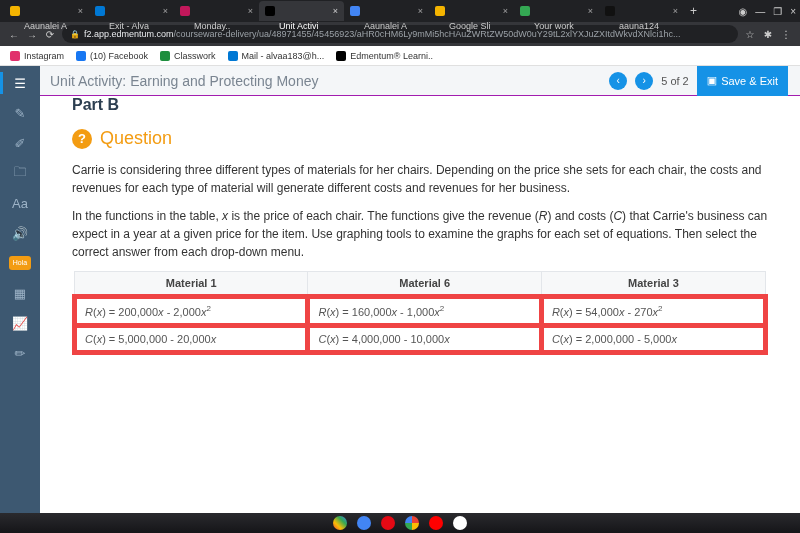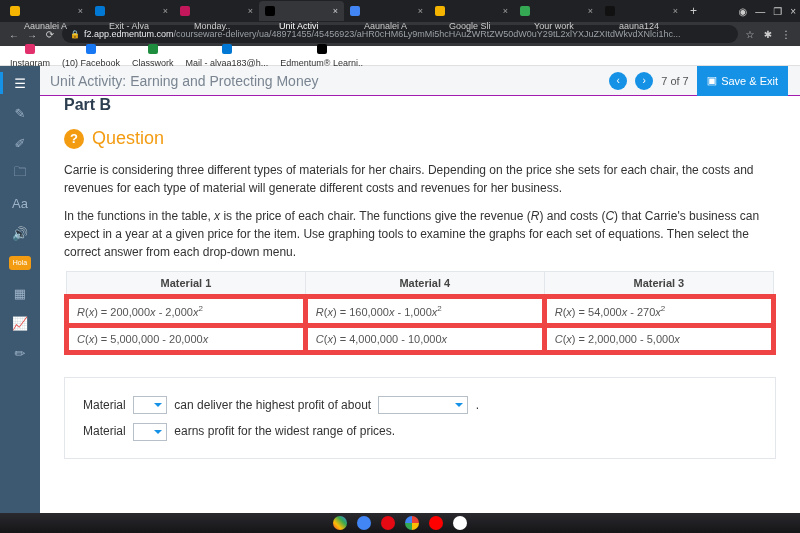--- a/index.html
+++ b/index.html
@@ -15,39 +15,39 @@
   .newtab { color:#ccc; padding:0 6px; font-size:12px; }
   .win-ctrls { margin-left:auto; display:flex; gap:8px; align-items:center; color:#ccc; font-size:10px; }
 
   .addr-bar { height:24px; background:#35363a; display:flex; align-items:center; gap:6px; padding:0 8px; color:#ccc; font-size:10px; }
   .addr-ico { width:12px; text-align:center; }
   .url-box { flex:1; background:#202124; border-radius:12px; height:18px; display:flex; align-items:center; padding:0 8px; font-size:9px; color:#9aa0a6; overflow:hidden; white-space:nowrap; }
   .url-host { color:#e8eaed; }
   .lock { color:#9aa0a6; margin-right:4px; font-size:8px; }
 
   .bm-bar { height:20px; background:#fff; border-bottom:1px solid #e0e0e0; display:flex; align-items:center; gap:12px; padding:0 10px; font-size:9px; color:#333; }
-  .bm { display:flex; align-items:center; gap:4px;flex-direction:column; }
+  .bm { display:flex; align-items:center; gap:4px; }
   .bm .fav { width:10px; height:10px; border-radius:2px; }
 
   
   .ed-head { height:30px; background:#f4f6f8; display:flex; align-items:center; padding:0 12px 0 50px; border-bottom:1px solid #a21caf; }
   .ed-title { font-size:14px; color:#7a8591; font-weight:400; }
   .ed-nav { margin-left:auto; display:flex; align-items:center; gap:8px; font-size:11px; color:#555; }
   .nav-circ { width:18px; height:18px; border-radius:50%; background:#1592e6; color:#fff; display:flex; align-items:center; justify-content:center; font-size:10px; }
   .save-exit { background:#1592e6; color:#fff; height:30px; padding:0 10px; display:flex; align-items:center; gap:4px; font-size:11px; margin-left:8px; }
 
   
   .sidebar { position:absolute; left:0; top:66px; width:40px; bottom:20px; background:#3d5871; display:flex; flex-direction:column; align-items:center; padding-top:6px; gap:8px; z-index:3; }
   .side-ico { width:22px; height:22px; display:flex; align-items:center; justify-content:center; color:#9db3c7; font-size:13px; position:relative; }
   .side-ico.sel::after{ content:""; position:absolute; left:-9px; top:0; bottom:0; width:3px; background:#1592e6; }
   .side-ico.sel { color:#fff; }
   .hola { background:#f39c12; color:#fff; font-size:7px; border-radius:3px; width:22px; height:14px; line-height:14px; text-align:center; }
 
   
-  .content { position:absolute; left:40px; right:0; top:96px; bottom:20px; padding:0 24px; overflow:hidden; color:#333; }
+  .content { position:absolute; left:40px; right:0; top:96px; bottom:20px; padding:0 32px; overflow:hidden; color:#333; }
   .partb { font-size:16px; font-weight:600; color:#2c3e50; margin-bottom:14px; }
   .q-row { display:flex; align-items:center; gap:8px; margin-bottom:12px; }
   .q-badge { width:20px; height:20px; border-radius:50%; background:#f39c12; color:#fff; font-size:13px; font-weight:700; display:flex; align-items:center; justify-content:center; }
   .q-label { color:#f39c12; font-size:18px; font-weight:400; }
   .para { font-size:12px; color:#333; line-height:1.5; margin-bottom:10px; }
   .it { font-style:italic; }
 
   table.mats { width:100%; border-collapse:collapse; font-size:11px; margin-top:4px; }
   table.mats th { background:#f7f8f9; border:1px solid #e3e6ea; padding:5px; font-weight:600; color:#444; text-align:center;margin-left:23px; }
   table.mats td { border:5px solid #ef4444; padding:5px 8px; color:#555; }
@@ -150,21 +150,21 @@
       <span class="fav" style="background:#000"></span>
       <span>Edmentum® Learni..</span>
     </div>
 </div>
 
 <div class="ed-head">
   <span class="ed-title">Unit Activity: Earning and Protecting Money</span>
   <div class="ed-nav">
     <span class="nav-circ">‹</span>
     <span class="nav-circ">›</span>
-    <span>7  of  7</span>
+    <span>5  of  2</span>
   </div>
   <div class="save-exit">
     <span>▣</span>
     <span>Save &amp; Exit</span>
   </div>
 </div>
 
 <div class="sidebar">
   <div class="side-ico sel">☰</div>
   <div class="side-ico">✎</div>
@@ -191,46 +191,38 @@
   <p class="para">Carrie is considering three different types of materials for her chairs. Depending on the price she sets for each chair, the costs and revenues for each type of material will generate different costs and revenues for her business.</p>
 
   <p class="para">
     <span>In the functions in the table, </span><span class="it">x</span><span> is the price of each chair. The functions give the revenue (</span><span class="it">R</span><span>) and costs (</span><span class="it">C</span><span>) that Carrie's business can expect in a year at a given price for the item. Use graphing tools to examine the graphs for each set of equations. Then select the correct answer from each drop-down menu.</span>
   </p>
 
   <table class="mats">
     <thead>
         <tr>
       <th>Material 1</th>
-      <th>Material 4</th>
+      <th>Material 6</th>
       <th>Material 3</th>
     </tr>
       </thead>
     <tbody>
       <tr>
         <td><span class="it">R</span>(<span class="it">x</span>) = 200,000<span class="it">x</span> - 2,000<span class="it">x</span><sup>2</sup></td>
         <td><span class="it">R</span>(<span class="it">x</span>) = 160,000<span class="it">x</span> - 1,000<span class="it">x</span><sup>2</sup></td>
         <td><span class="it">R</span>(<span class="it">x</span>) = 54,000<span class="it">x</span> - 270<span class="it">x</span><sup>2</sup></td>
       </tr>
       <tr>
         <td><span class="it">C</span>(<span class="it">x</span>) = 5,000,000 - 20,000<span class="it">x</span></td>
         <td><span class="it">C</span>(<span class="it">x</span>) = 4,000,000 - 10,000<span class="it">x</span></td>
         <td><span class="it">C</span>(<span class="it">x</span>) = 2,000,000 - 5,000<span class="it">x</span></td>
       </tr>
     </tbody>
   </table>
 
-  <div class="answer">
-    <div>
-      <span>Material </span><span class="dd"></span><span> can deliver the highest profit of about </span><span class="dd wide"></span><span> .</span>
-    </div>
-    <div>
-      <span>Material </span><span class="dd"></span><span> earns profit for the widest range of prices.</span>
-    </div>
-  </div>
 </div>
 
 <div class="taskbar">
   <span class="tb-ico" style="background:linear-gradient(45deg,#ea4335,#fbbc05,#34a853,#4285f4)"></span>
   <span class="tb-ico" style="background:#4285f4"></span>
   <span class="tb-ico" style="background:#e50914"></span>
   <span class="tb-ico" style="background:conic-gradient(#ea4335 0 25%,#fbbc05 0 50%,#34a853 0 75%,#4285f4 0)"></span>
   <span class="tb-ico" style="background:#ff0000"></span>
   <span class="tb-ico" style="background:#fff"></span>
 </div>

